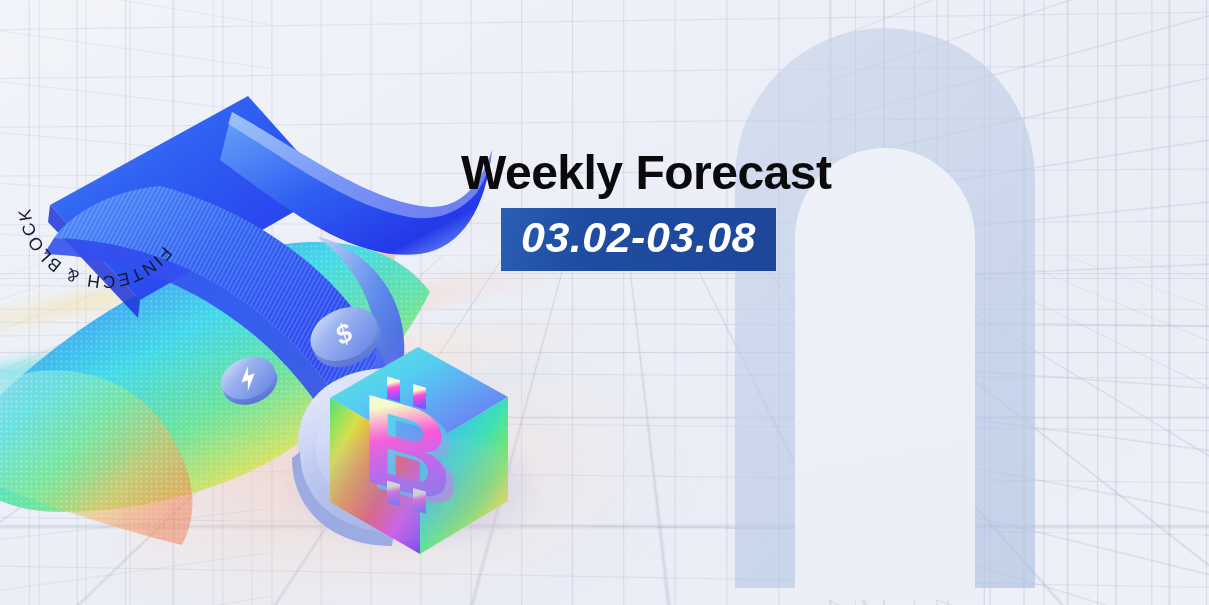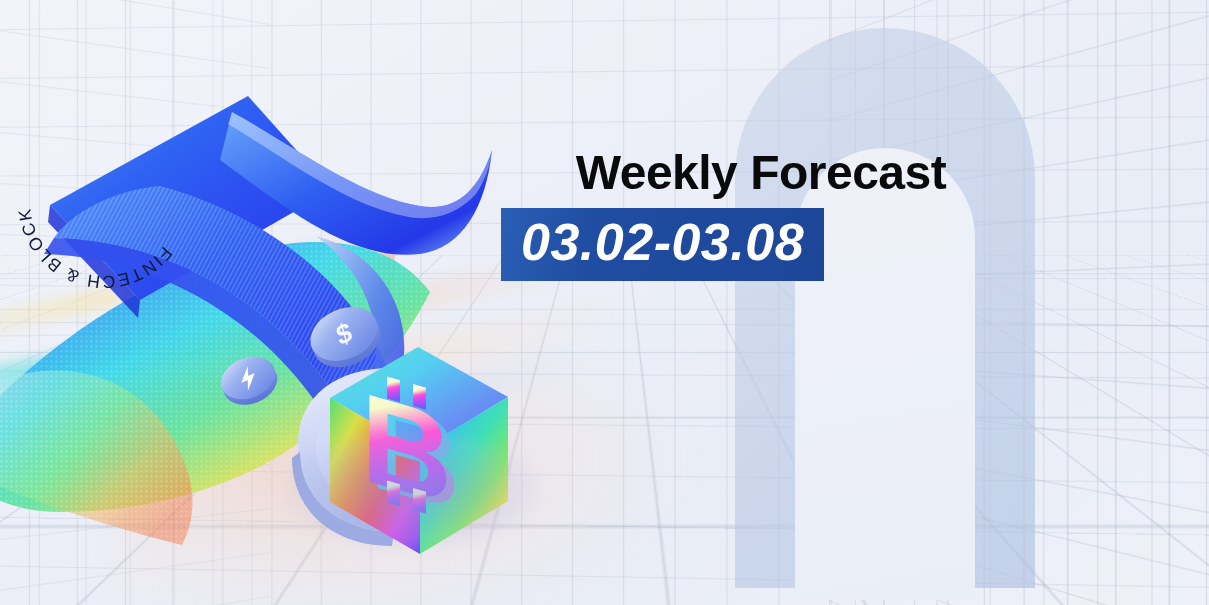--- a/index.html
+++ b/index.html
@@ -130,33 +130,33 @@
     font-family:"Liberation Sans", sans-serif;
     font-size:17.5px; font-weight:500; letter-spacing:1.6px;
     fill:#101a36;
   }
 
   
   .copy{ position:absolute; left:461px; top:148px; width:600px; }
 
   .title-en{
     font-size:48px; font-weight:bold; color:#0a0a0d;
-    letter-spacing:-.5px; line-height:1.05; white-space:nowrap;text-align:center;
+    letter-spacing:-.5px; line-height:1.05; white-space:nowrap;
   }
   .title-cn{
     margin-top:14px; margin-left:-3px;
     font-size:132px; font-weight:bold; color:#08080b;
     line-height:1.0; letter-spacing:4px; white-space:nowrap;
     font-family:"DejaVu Sans","Liberation Sans", sans-serif;
   }
   .date-badge{
     display:inline-block; margin-top:10px; margin-left:40px;
     padding:5px 20px 8px 20px;
     background:linear-gradient(100deg,#2a5fb5 0%,#1f4da1 28%,#1d4698 100%);
-    color:#ffffff; font-size:52px; font-weight:bold; font-style:italic;
+    color:#ffffff; font-size:43px; font-weight:bold; font-style:italic;
     letter-spacing:.5px; line-height:1.15;
   }
 
   
   .cube-shadow{
     position:absolute; left:286px; top:430px; width:255px; height:120px;
     background:radial-gradient(ellipse at 50% 50%, rgba(150,160,215,.5), rgba(180,190,230,.18) 60%, transparent 75%);
     filter:blur(4px);
   }
 </style>

